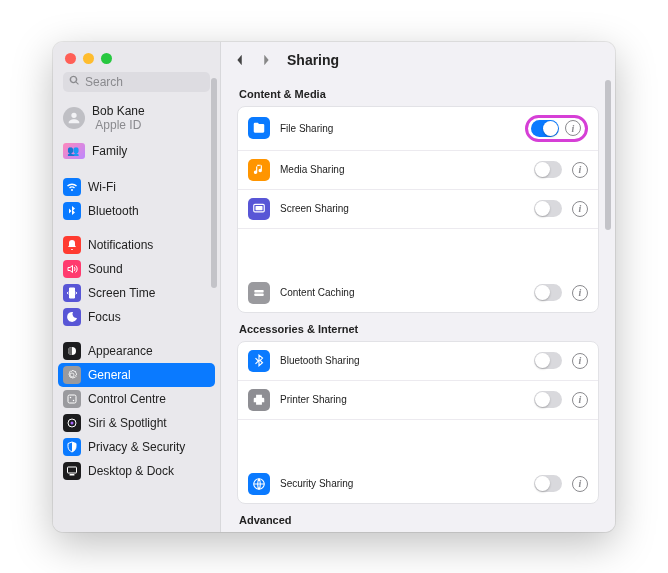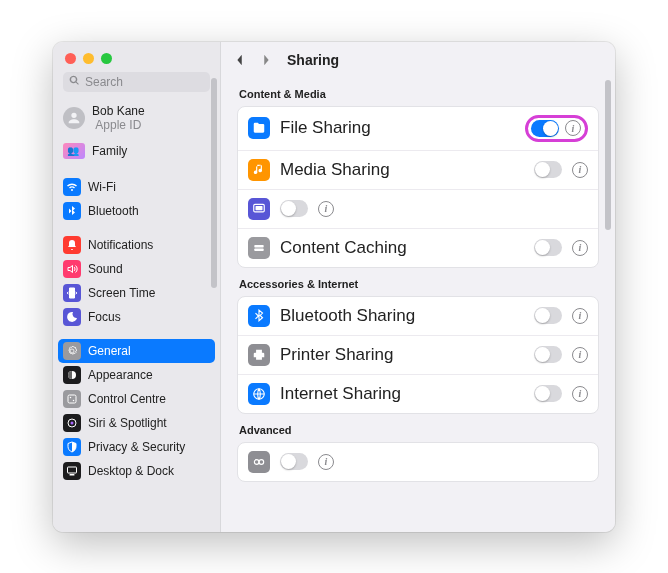--- a/index.html
+++ b/index.html
@@ -148,28 +148,28 @@
   border-radius: 8px;
   border: 1px solid #e2e2e6;
 }
 .row {
   display: flex;
   align-items: center;
   padding: 8px 10px;
   gap: 10px;
   border-bottom: 1px solid #eceaef;
 }
-.row:last-child { border-bottom: none; }
+.row:last-child { border-bottom: none; margin-top: 45px; }
 .row-ic {
   width: 22px; height: 22px; border-radius: 5px;
   display: flex; align-items: center; justify-content: center;
   flex-shrink: 0;
 }
 .row-ic svg { width: 14px; height: 14px; fill: #fff; }
-.row-label { flex: 1; font-size: 17px; color: #222; }
+.row-label { flex: 1; font-size: 10px; color: #222; }
 .toggle {
   width: 28px; height: 17px; border-radius: 9px;
   background: #d9d9dd;
   position: relative;
   flex-shrink: 0;
 }
 .toggle::after {
   content: "";
   position: absolute;
   width: 15px; height: 15px; border-radius: 50%;
@@ -282,36 +282,36 @@
           </div>
           <div class="side-item">
             <span class="ic" style="background:#5856d6">
               <svg viewBox="0 0 24 24">
                 <path d="M14 2a10 10 0 108 12 8 8 0 01-8-12z"></path>
               </svg>
             </span>
             <span>Focus</span>
           </div>
           <div class="group-gap"></div>
+          <div class="side-item">
+            <span class="ic" style="background:#1c1c1e">
+              <svg viewBox="0 0 24 24">
+                <circle cx="12" cy="12" r="8"></circle>
+                <path d="M12 4a8 8 0 000 16z" fill="#666"></path>
+              </svg>
+            </span>
+            <span>Appearance</span>
+          </div>
           <div class="side-item selected">
             <span class="ic" style="background:#9a9a9e">
               <svg viewBox="0 0 24 24">
                 <path d="M12 8a4 4 0 100 8 4 4 0 000-8zm9 4l-2 1 1 2-2 2-2-1-1 2h-3l-1-2-2 1-2-2 1-2-2-1v-3l2-1-1-2 2-2 2 1 1-2h3l1 2 2-1 2 2-1 2 2 1z" fill="none" stroke="#fff" stroke-width="1.5"></path>
               </svg>
             </span>
             <span>General</span>
-          </div>
-          <div class="side-item">
-            <span class="ic" style="background:#1c1c1e">
-              <svg viewBox="0 0 24 24">
-                <circle cx="12" cy="12" r="8"></circle>
-                <path d="M12 4a8 8 0 000 16z" fill="#666"></path>
-              </svg>
-            </span>
-            <span>Appearance</span>
           </div>
           <div class="side-item">
             <span class="ic" style="background:#9a9a9e">
               <svg viewBox="0 0 24 24">
                 <rect x="4" y="4" width="16" height="16" rx="3" fill="none" stroke="#fff" stroke-width="2"></rect>
                 <circle cx="9" cy="9" r="1.5"></circle>
                 <circle cx="15" cy="15" r="1.5"></circle>
               </svg>
             </span>
             <span>Control Centre</span>
@@ -387,20 +387,21 @@
             <div class="toggle"></div>
             <div class="info">i</div>
           </div>
           <div class="row">
             <div class="row-ic" style="background:#5856d6">
               <svg viewBox="0 0 24 24">
                 <rect x="3" y="4" width="18" height="13" rx="2" fill="none" stroke="#fff" stroke-width="2"></rect>
                 <rect x="6" y="7" width="12" height="7" rx="1"></rect>
               </svg>
             </div>
+            <div class="row-label">Screen Sharing</div>
             <div class="toggle"></div>
             <div class="info">i</div>
           </div>
           <div class="row">
             <div class="row-ic" style="background:#9a9a9e">
               <svg viewBox="0 0 24 24">
                 <rect x="4" y="7" width="16" height="4" rx="1"></rect>
                 <rect x="4" y="13" width="16" height="4" rx="1"></rect>
               </svg>
             </div>
@@ -431,21 +432,21 @@
             <div class="toggle"></div>
             <div class="info">i</div>
           </div>
           <div class="row">
             <div class="row-ic" style="background:#0a7aff">
               <svg viewBox="0 0 24 24">
                 <circle cx="12" cy="12" r="9" fill="none" stroke="#fff" stroke-width="2"></circle>
                 <path d="M3 12h18M12 3c3 3 3 15 0 18M12 3c-3 3-3 15 0 18" fill="none" stroke="#fff" stroke-width="2"></path>
               </svg>
             </div>
-            <div class="row-label">Internet Sharing</div>
+            <div class="row-label">Security Sharing</div>
             <div class="toggle"></div>
             <div class="info">i</div>
           </div>
         </div>
         <div class="sect-title">Advanced</div>
         <div class="panel">
           <div class="row">
             <div class="row-ic" style="background:#8e8e93">
               <svg viewBox="0 0 24 24">
                 <circle cx="8" cy="12" r="4" fill="none" stroke="#fff" stroke-width="2"></circle>

